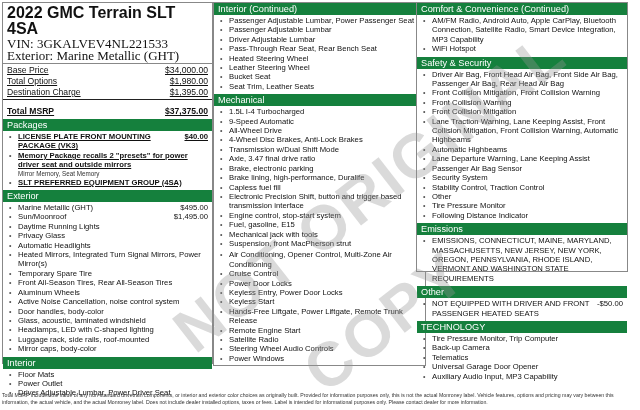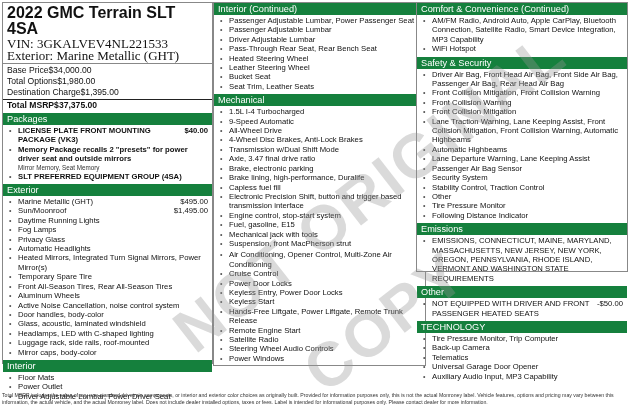--- a/index.html
+++ b/index.html
@@ -9,32 +9,32 @@
   .page { position: absolute; left: 0; top: 0; width: 640px; height: 410px; }
 
   .col { position: absolute; top: 2px; border: 1px solid #888; background: #fff; }
   .col1 { left: 2px; width: 211px; height: 362px; }
   .col2 { left: 213px; width: 213px; height: 364px; }
   .col3 { left: 416px; width: 212px; height: 270px; }
 
   .title { font-size: 16px; font-weight: bold; padding: 2px 4px 0 4px; line-height: 16px; }
   .subline { font-size: 13px; padding: 1px 4px 0 4px; line-height: 11px; font-family: Liberation Serif, serif; }
   .pricing { margin-top: 2px; border-top: 1px solid #888; padding: 1px 0 0 0; }
-  .prow { display: flex; justify-content: flex-start; font-size: 8.6px; line-height: 11px; padding: 0 4px; }
-  .prow.total { font-weight: bold; border-top: 1.5px solid #222; margin-top: 1px; padding-top: 0px; }
+  .prow { display: flex; justify-content: space-between; font-size: 8.6px; line-height: 11px; padding: 0 4px; text-decoration: underline; }
+  .prow.total { font-weight: bold; border-top: 1.5px solid #222; margin-top: 1px; padding-top: 6px; }
 
   .sec-head { background: #15803d; color: #fff; font-size: 9.2px; line-height: 12px; height: 12px; padding: 0 4px; margin-top: 2px; }
   .sec-head.first { margin-top: 0; }
 
   ul.items { list-style: none; padding: 1px 4px 1px 4px; }
   ul.items li { position: relative; font-size: 7.7px; line-height: 9.4px; padding-left: 11px; display: flex; justify-content: space-between; }
   ul.items li::before { content: "•"; position: absolute; left: 2px; top: 0; color: #555; font-size: 7px; }
   ul.items li .txt { flex: 1; padding-right: 4px; }
   ul.items li .amt { white-space: nowrap; }
-  ul.items li.bold { font-weight: bold; }
+  ul.items li.bold { font-weight: bold; text-decoration: underline; }
   .sub-note { font-size: 6.3px; line-height: 8px; padding-left: 11px; color: #333; font-weight: normal; }
 
   .footer { position: absolute; left: 2px; top: 392px; width: 636px; font-size: 5.2px; line-height: 6.6px; color: #333; }
 
   .watermark { position: absolute; left: 150px; top: 60px; width: 360px; height: 280px; pointer-events: none; z-index: 5; }
   .watermark .wm-line { position: absolute; font-weight: bold; color: rgba(150,150,150,0.35); font-size: 62px; letter-spacing: 2px; white-space: nowrap; transform: rotate(-38deg); transform-origin: left top; }
 </style>
 </head>
 <body>
 
@@ -86,23 +86,20 @@
           <span class="amt">$495.00</span>
         </li>
       <li>
           <span class="txt">Sun/Moonroof</span>
           <span class="amt">$1,495.00</span>
         </li>
       <li>
           <span class="txt">Daytime Running Lights</span>
         </li>
       <li>
-          <span class="txt">Fog Lamps</span>
-        </li>
-      <li>
           <span class="txt">Privacy Glass</span>
         </li>
       <li>
           <span class="txt">Automatic Headlights</span>
         </li>
       <li>
           <span class="txt">Heated Mirrors, Integrated Turn Signal Mirrors, Power Mirror(s)</span>
         </li>
       <li>
           <span class="txt">Temporary Spare Tire</span>

